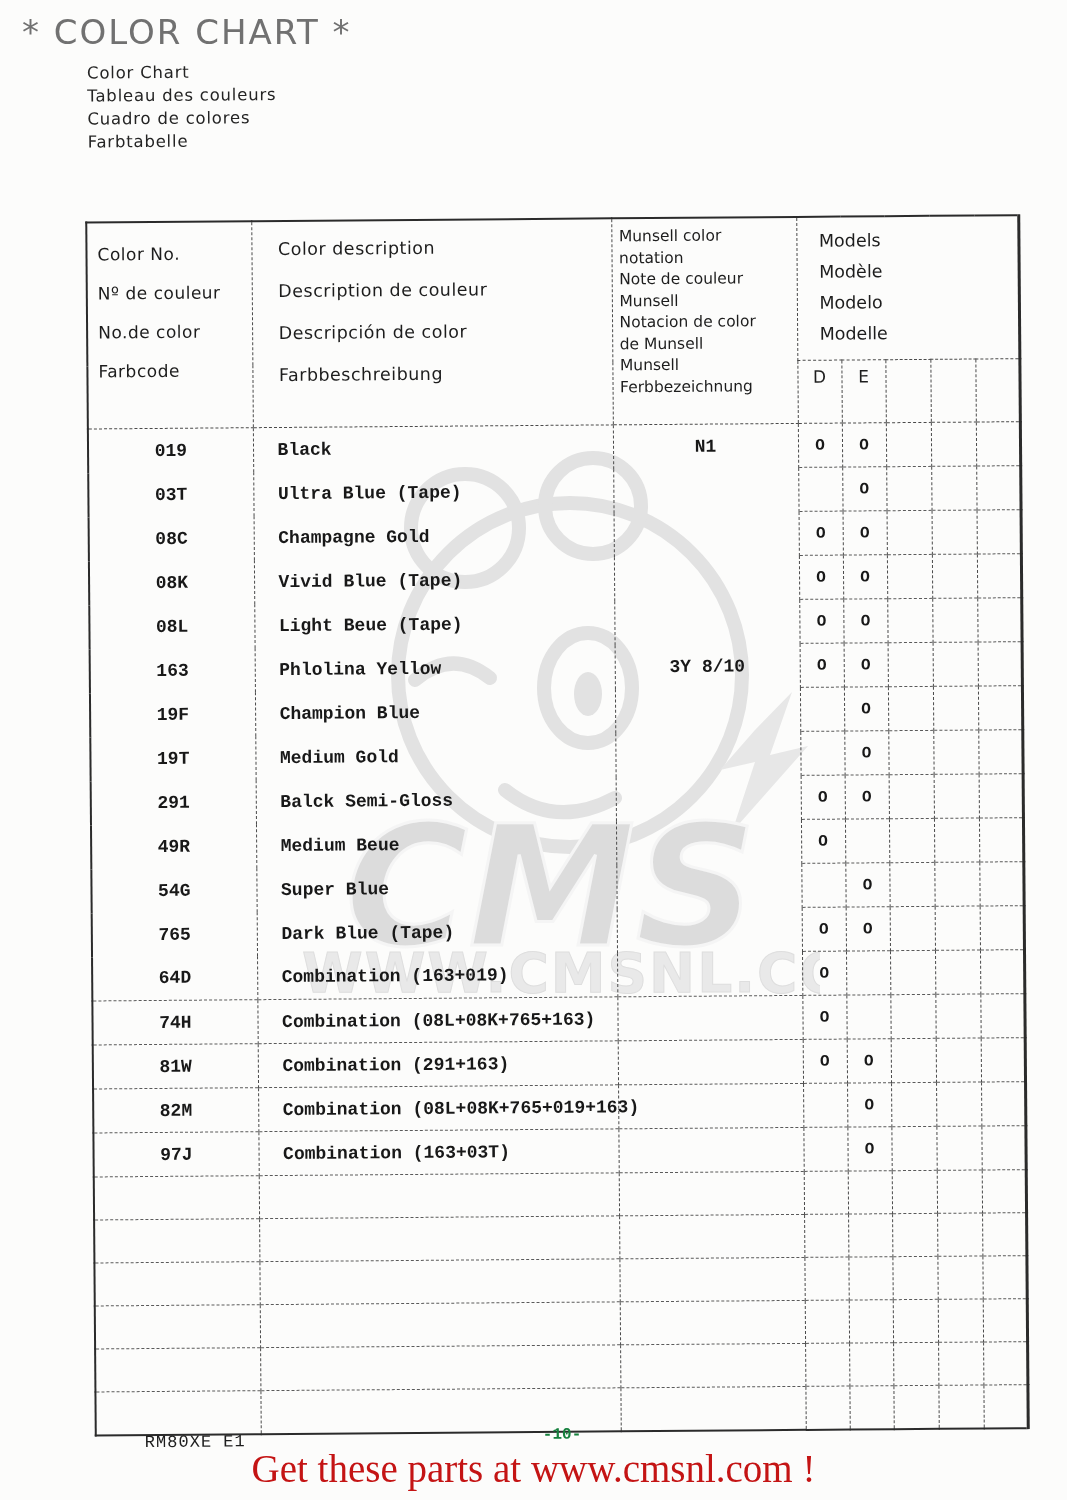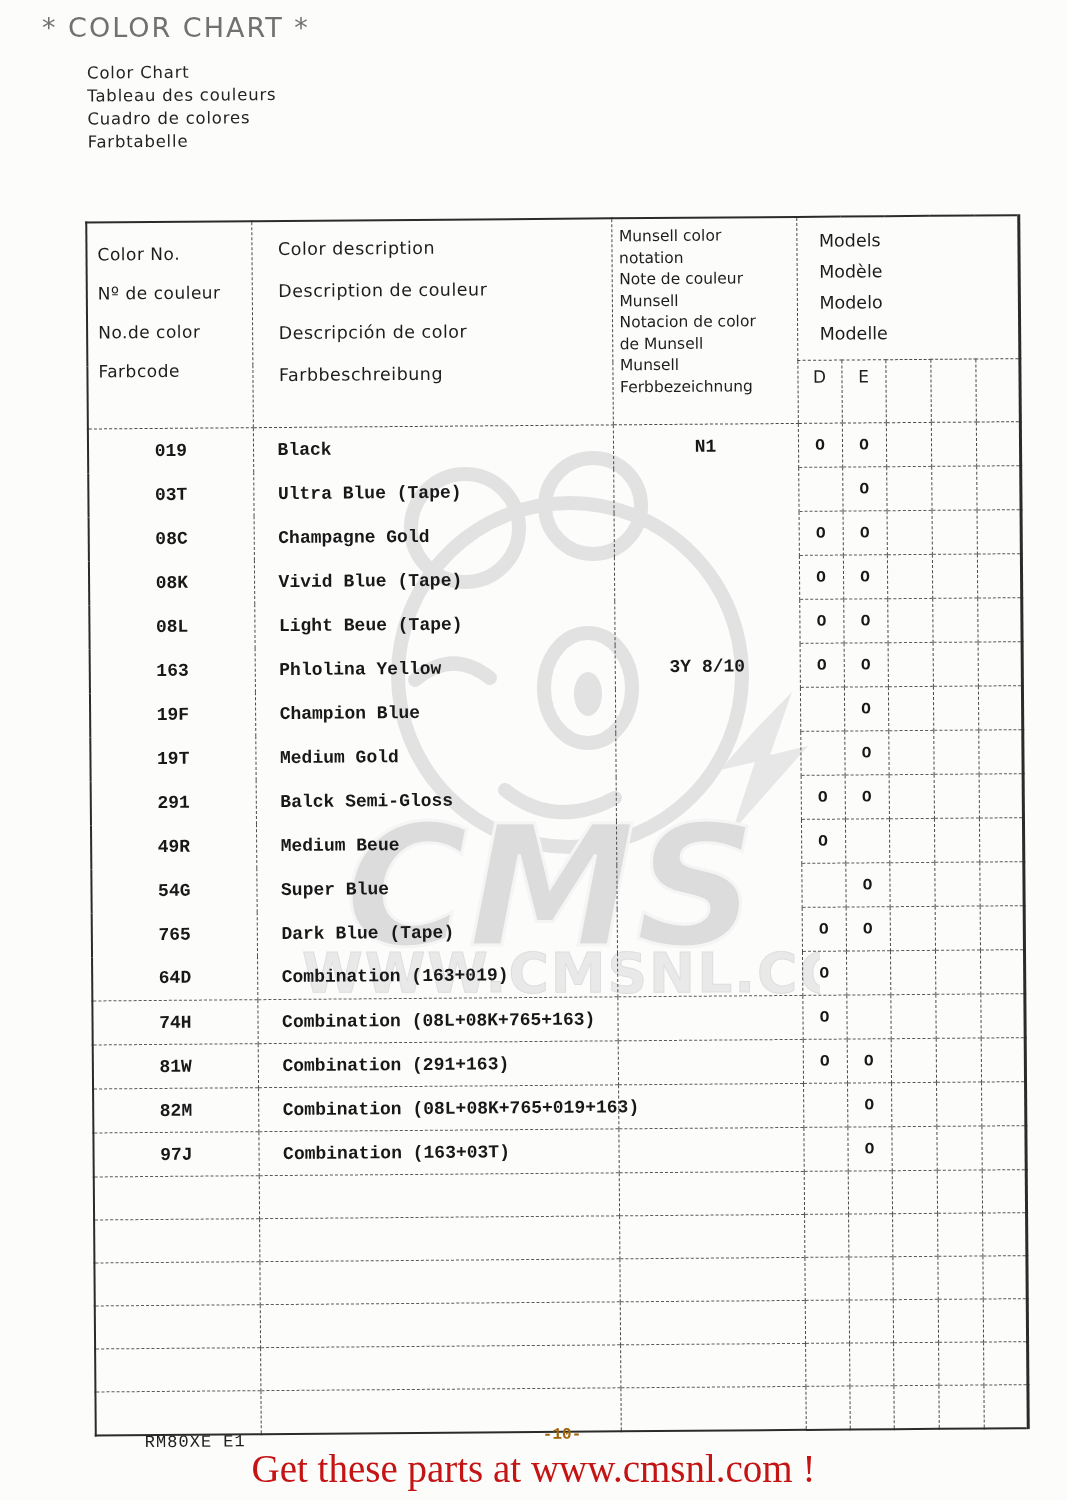--- a/index.html
+++ b/index.html
@@ -1,19 +1,19 @@
 <!DOCTYPE html>
 <html><head>
 <meta charset="utf-8">
 <style>
   html,body{margin:0;padding:0;background:#ffffff;}
   .page{position:relative;width:1067px;height:1500px;background:#fcfcfb;overflow:hidden;
         font-family:"DejaVu Sans",sans-serif;}
-  .title{position:absolute;left:22px;top:12px;font-size:27px;color:#717171;
-         letter-spacing:2px;font-family:"DejaVu Sans",sans-serif;margin-left:20px;}
+  .title{position:absolute;left:22px;top:12px;font-size:34px;color:#717171;
+         letter-spacing:2px;font-family:"DejaVu Sans",sans-serif;}
   
   .watermark{position:absolute;left:300px;top:440px;z-index:0;}
   
   .scan{position:absolute;left:0;top:0;width:1067px;height:1500px;z-index:1;
         transform:rotate(-0.45deg);transform-origin:50% 55%;color:#1d1d1d;}
   .subtitle{position:absolute;left:93px;top:58px;font-size:16.5px;line-height:23px;
             letter-spacing:.8px;white-space:pre-line;color:#242424;}
   
   table.chart{position:absolute;left:90px;top:218px;width:932px;border-collapse:collapse;
               table-layout:fixed;border:2px solid #2b2b2b;border-right-width:3px;background:transparent;}
@@ -37,21 +37,21 @@
   td.desc{text-align:left;padding-left:24px;white-space:nowrap;border-left:1.5px dashed #4a4a4a;}
   td.munsell{text-align:center;border-left:1.5px dashed #4a4a4a;}
   td.mark{text-align:center;font-size:16px;border-left:1.5px dashed #4a4a4a;}
   tr.r td.mark{border-top:1.4px dashed #5a5a5a;}
   tr.sep td.code,tr.sep td.desc,tr.sep td.munsell{border-top:1.4px dashed #5a5a5a;}
   tr.empty td{height:42px;border-top:1.4px dashed #5a5a5a;}
   
   .doc-code{position:absolute;left:140px;top:1430px;font-family:"Liberation Mono","DejaVu Sans Mono",monospace;
             font-weight:normal;font-size:17px;letter-spacing:1px;color:#1d1d1d;}
   .page-num{position:absolute;left:538px;top:1426px;font-family:"Liberation Mono","DejaVu Sans Mono",monospace;
-            font-weight:bold;font-size:16px;color:#a16207;}
+            font-weight:bold;font-size:16px;color:#15803d;}
   .promo{position:absolute;left:0;width:1067px;top:1446px;text-align:center;z-index:2;
          font-size:39px;color:#c41414;text-decoration:none;font-family:Liberation Serif, serif;}
   .wm-txt{font-family:"DejaVu Sans",sans-serif;font-weight:bold;}
 </style>
 </head>
 <body>
 
 <div class="page">
 
   <div class="title" style="color: rgb(113, 113, 113);">* COLOR CHART *</div>

